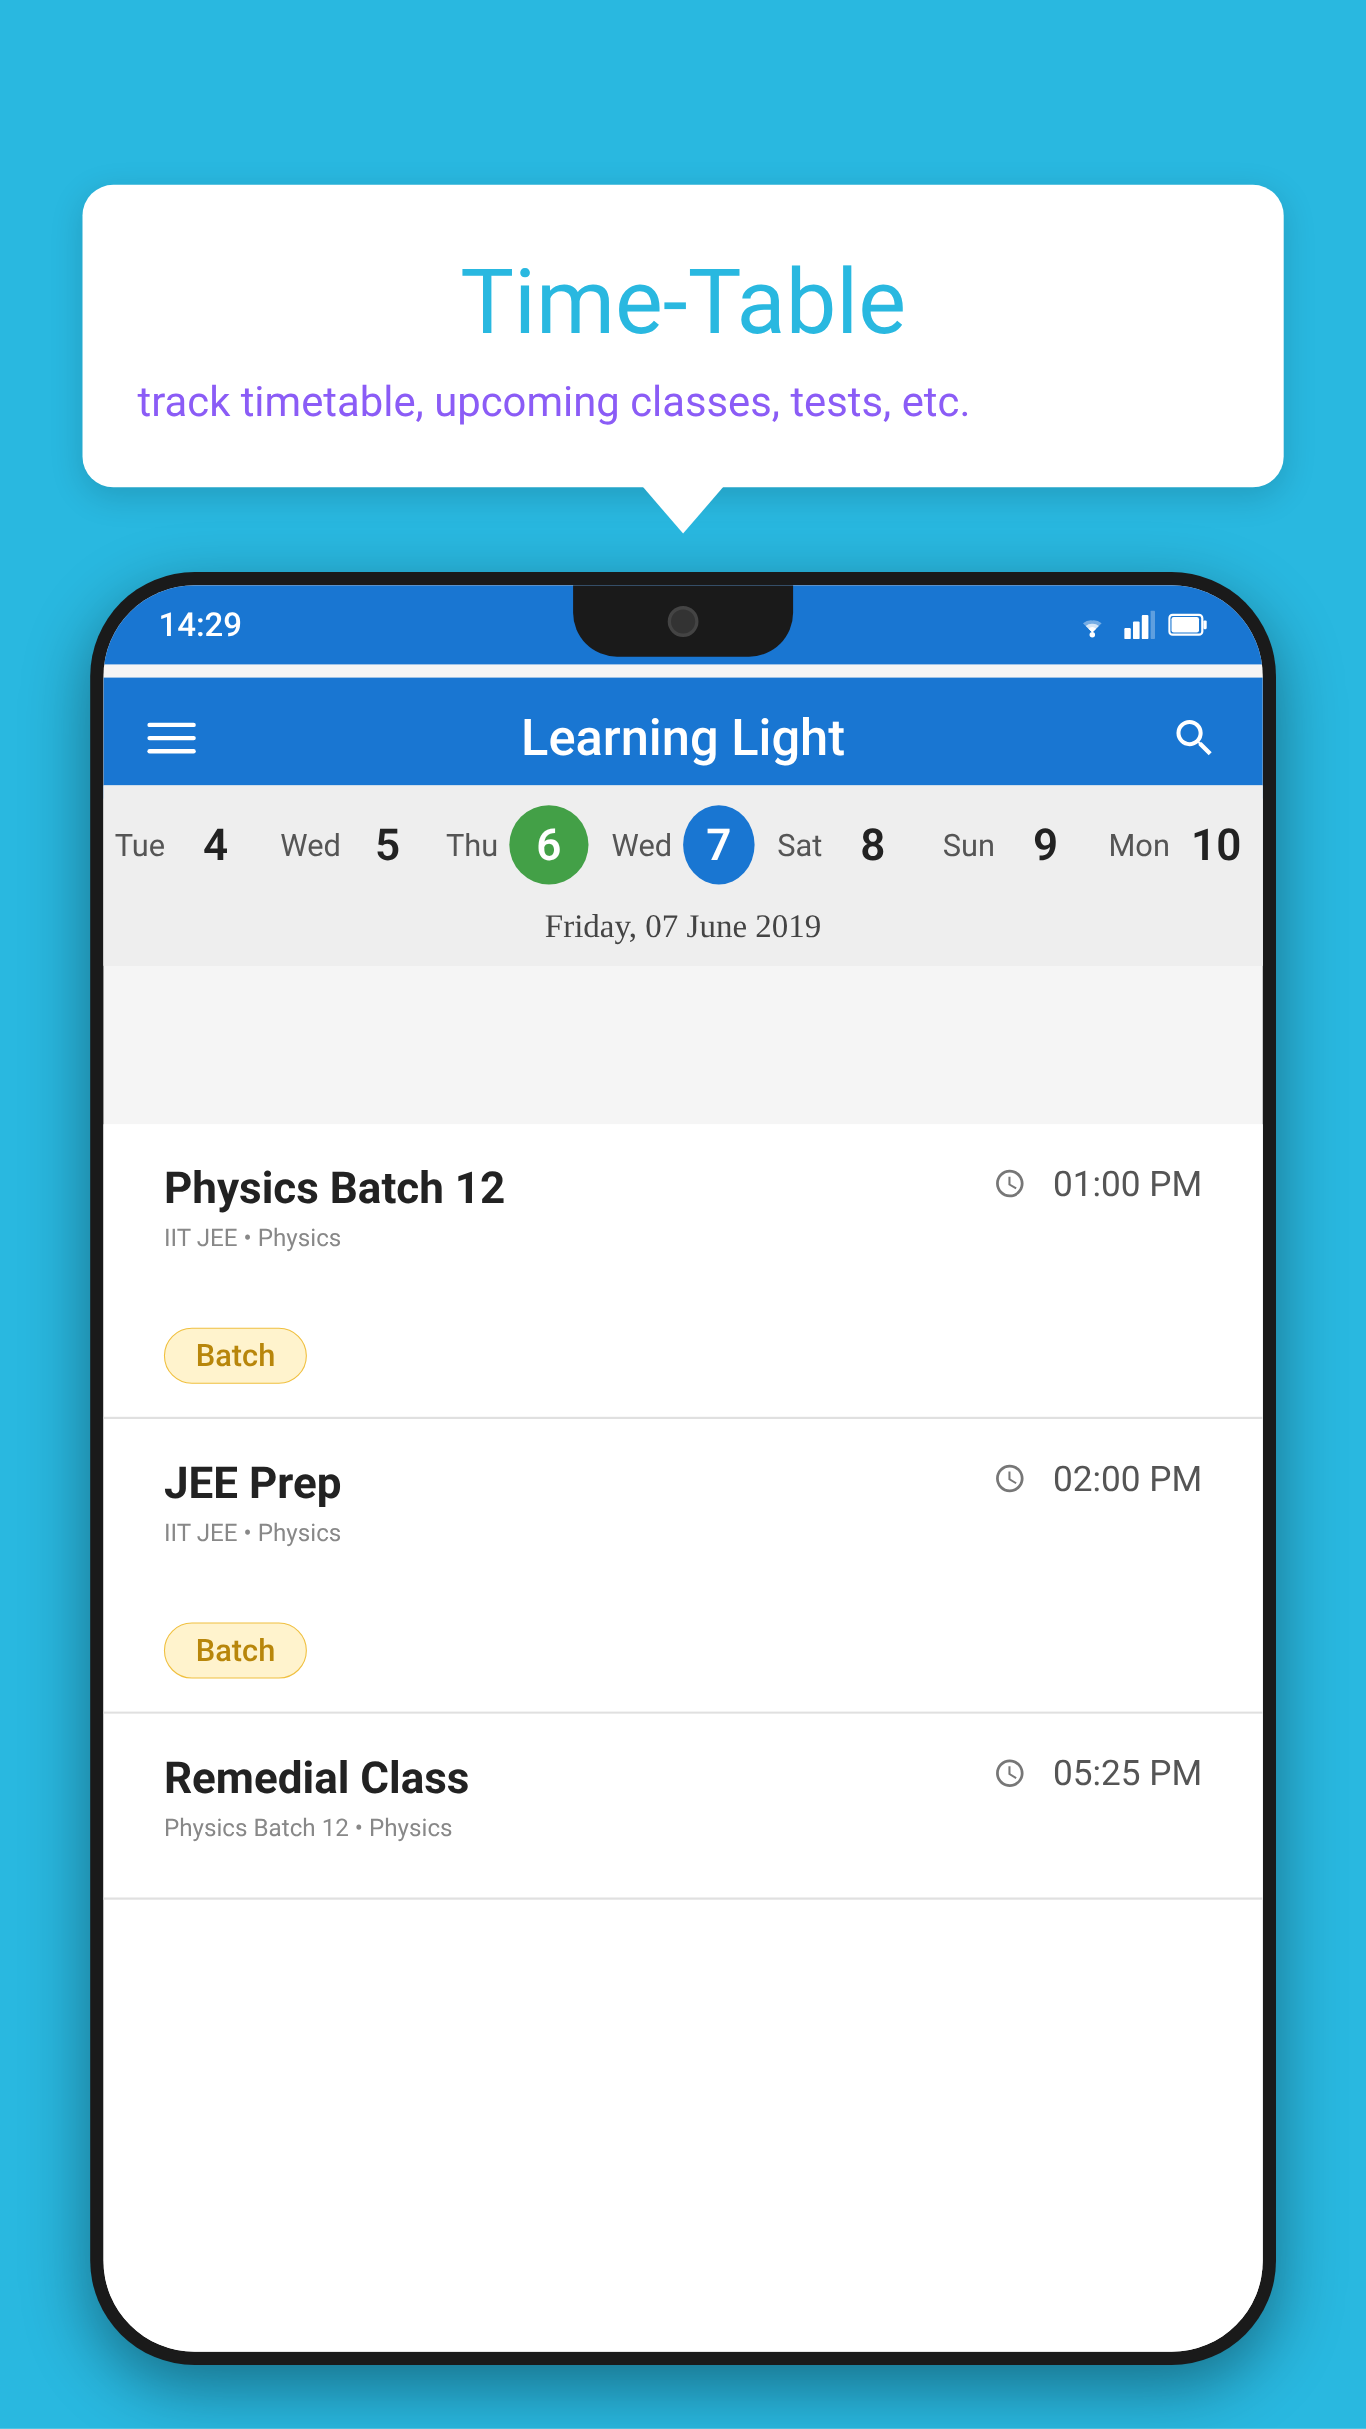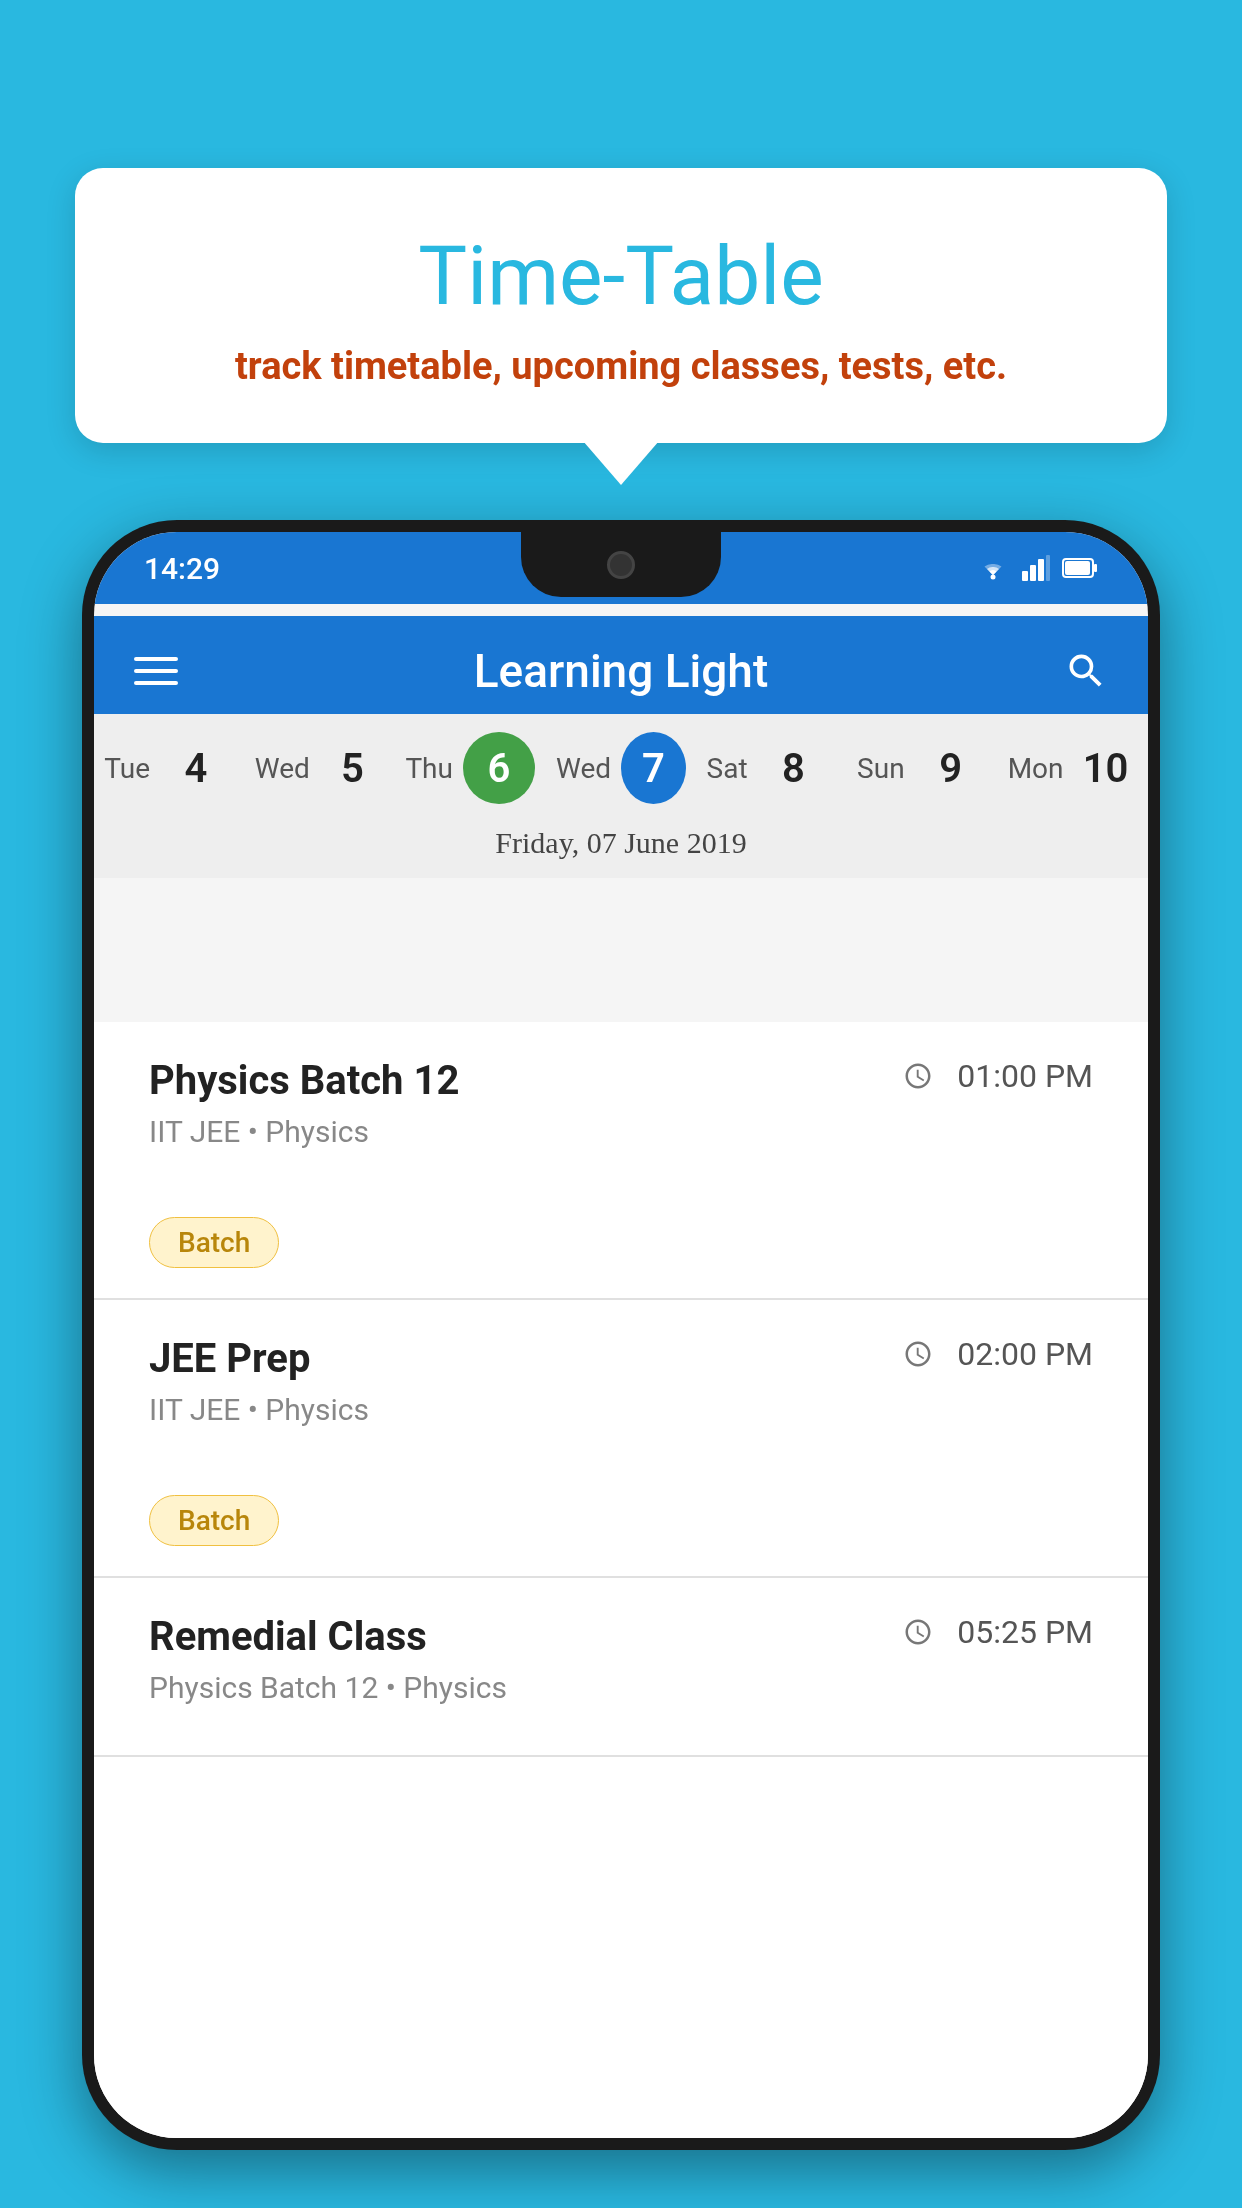--- a/index.html
+++ b/index.html
@@ -41,24 +41,24 @@
 
     .tooltip-title {
       text-align: center;
       font-size: 82px;
       font-weight: 400;
       color: #29b8e0;
       margin-bottom: 20px;
     }
 
     .tooltip-subtitle {
-      text-align: center;
+      text-align: left;
       font-size: 38px;
-      color: #c2410c;
-      font-weight: 700;
+      color: #8b5cf6;
+      font-weight: 400;
     }
 
     
     .phone-mockup {
       position: absolute;
       top: 520px;
       left: 82px;
       right: 82px;
       height: 1630px;
       background: #1a1a1a;
@@ -274,21 +274,21 @@
 
     .schedule-item-time {
       display: flex;
       align-items: center;
       gap: 24px;
       font-size: 32px;
       color: #555;
     }
 
     .schedule-item-meta {
-      font-size: 30px;
+      font-size: 22px;
       color: #888;
       margin-bottom: 20px;
     }
 
     .batch-badge {
       display: inline-block;
       background: #fff3cd;
       color: #b8860b;
       border-radius: 30px;
       padding: 8px 28px;

